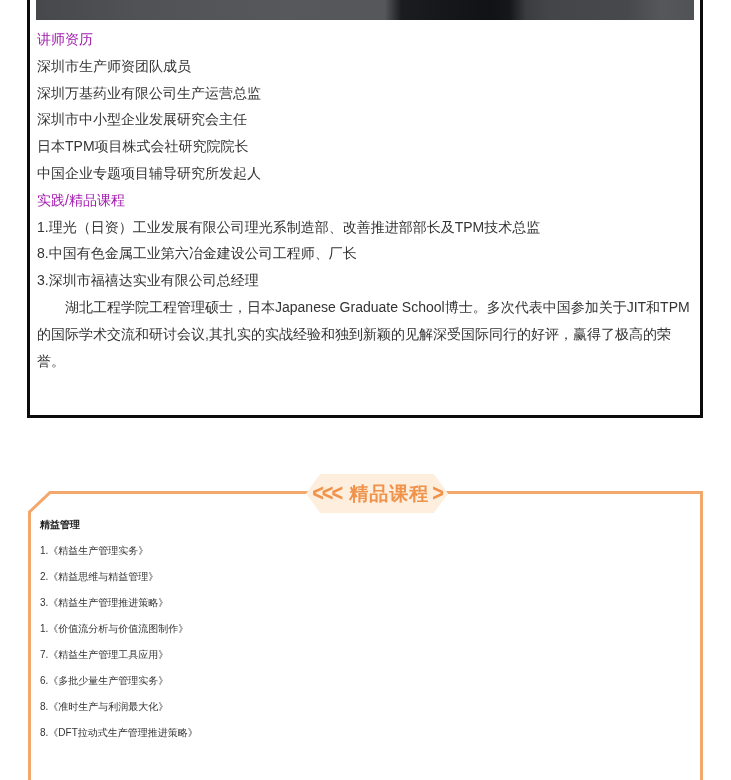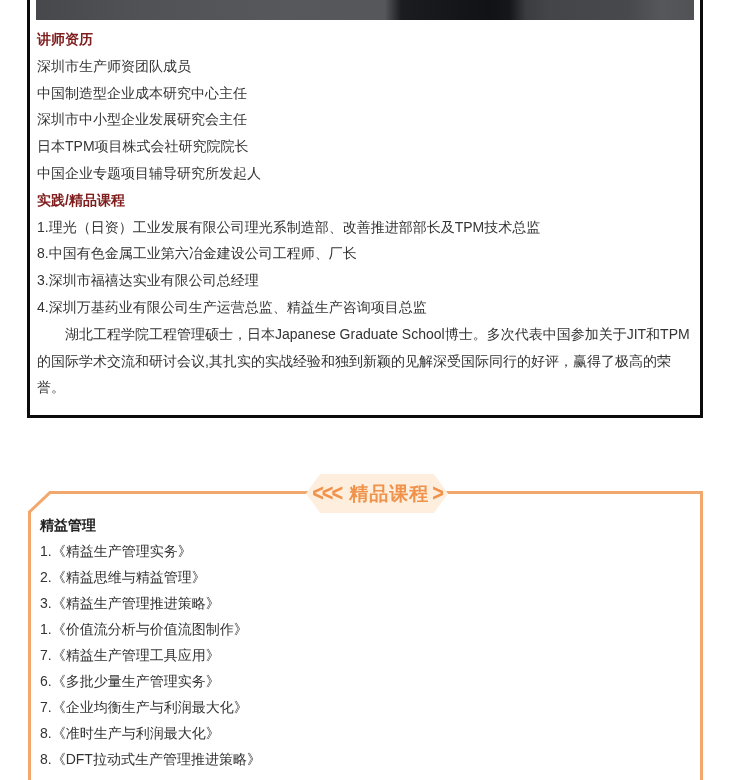--- a/index.html
+++ b/index.html
@@ -17,57 +17,56 @@
   }
   .photo-strip{
     height:24px;margin:0 6px;
     background:linear-gradient(to right,
       #46484c 0%, #505255 16%, #56585c 38%, #55575b 53%,
       #1a1c20 55.5%, #101216 69%, #15171b 72%, #3a3c40 74.5%,
       #434549 78%, #47494d 90%, #55575a 95%, #505256 100%);
   }
   .profile-content{padding:6px 6px 0 7px;}
   .profile-content p{margin:0;font-size:14px;line-height:26.8px;}
-  .profile-content p.heading{font-weight:bold;color:#7f1d1d;}
+  .profile-content p.heading{font-weight:normal;color:#a21caf;}
   .bio{text-indent:2em;}
   
   .courses-frame{position:absolute;left:0;top:0;width:731px;height:780px;pointer-events:none;}
   .courses-badge{
     position:absolute;left:306px;top:474px;width:142px;height:39px;
     background:#fdeedd;
     clip-path:polygon(10% 0%, 90% 0%, 100% 50%, 90% 100%, 10% 100%, 0% 50%);
     display:flex;align-items:center;justify-content:center;
     color:#f0924a;font-weight:bold;font-size:19px;
   }
   .courses-badge .chev{letter-spacing:-2px;font-size:20px;transform:scaleY(1.15);}
   .courses-badge .chev.right{margin-left:3px;}
   .courses-badge .title{letter-spacing:1px;margin-left:8px;}
   .courses-content{
     position:absolute;left:40px;top:512px;width:650px;
   }
-  .courses-content p{margin:0;font-size:14px;line-height:26px;}
+  .courses-content p{margin:0;font-size:10px;line-height:26px;}
   .courses-content p.category{font-weight:bold;color:#222;}
 </style>
 </head>
 <body>
 
 <div class="profile-box">
   <div class="photo-strip"></div>
   <div class="profile-content">
     <p class="heading">讲师资历</p>
     <p>深圳市生产师资团队成员</p>
-    <p>中国制造型企业成本研究中心主任</p>
+    <p>深圳万基药业有限公司生产运营总监</p>
     <p>深圳市中小型企业发展研究会主任</p>
     <p>日本TPM项目株式会社研究院院长</p>
     <p>中国企业专题项目辅导研究所发起人</p>
     <p class="heading">实践/精品课程</p>
     <p>1.理光（日资）工业发展有限公司理光系制造部、改善推进部部长及TPM技术总监</p>
     <p>8.中国有色金属工业第六冶金建设公司工程师、厂长</p>
     <p>3.深圳市福禧达实业有限公司总经理</p>
-    <p>4.深圳万基药业有限公司生产运营总监、精益生产咨询项目总监</p>
     <p class="bio">湖北工程学院工程管理硕士，日本Japanese Graduate School博士。多次代表中国参加关于JIT和TPM的国际学术交流和研讨会议,其扎实的实战经验和独到新颖的见解深受国际同行的好评，赢得了极高的荣誉。</p>
   </div>
 </div>
 
 <svg class="courses-frame" width="731" height="780" viewBox="0 0 731 780" xmlns="http://www.w3.org/2000/svg">
   <path d="M 29.5 782 L 29.5 512 L 50 492.5 L 701.5 492.5 L 701.5 782" fill="none" stroke="#f2a76c" stroke-width="3"></path>
 </svg>
 
 <div class="courses-badge">
   <span class="chev">&lt;&lt;&lt;</span>
@@ -76,16 +75,15 @@
 </div>
 
 <div class="courses-content">
   <p class="category">精益管理</p>
   <p>1.《精益生产管理实务》</p>
   <p>2.《精益思维与精益管理》</p>
   <p>3.《精益生产管理推进策略》</p>
   <p>1.《价值流分析与价值流图制作》</p>
   <p>7.《精益生产管理工具应用》</p>
   <p>6.《多批少量生产管理实务》</p>
-  <p>7.《企业均衡生产与利润最大化》</p>
   <p>8.《准时生产与利润最大化》</p>
   <p>8.《DFT拉动式生产管理推进策略》</p>
 </div>
 
 </body></html>

